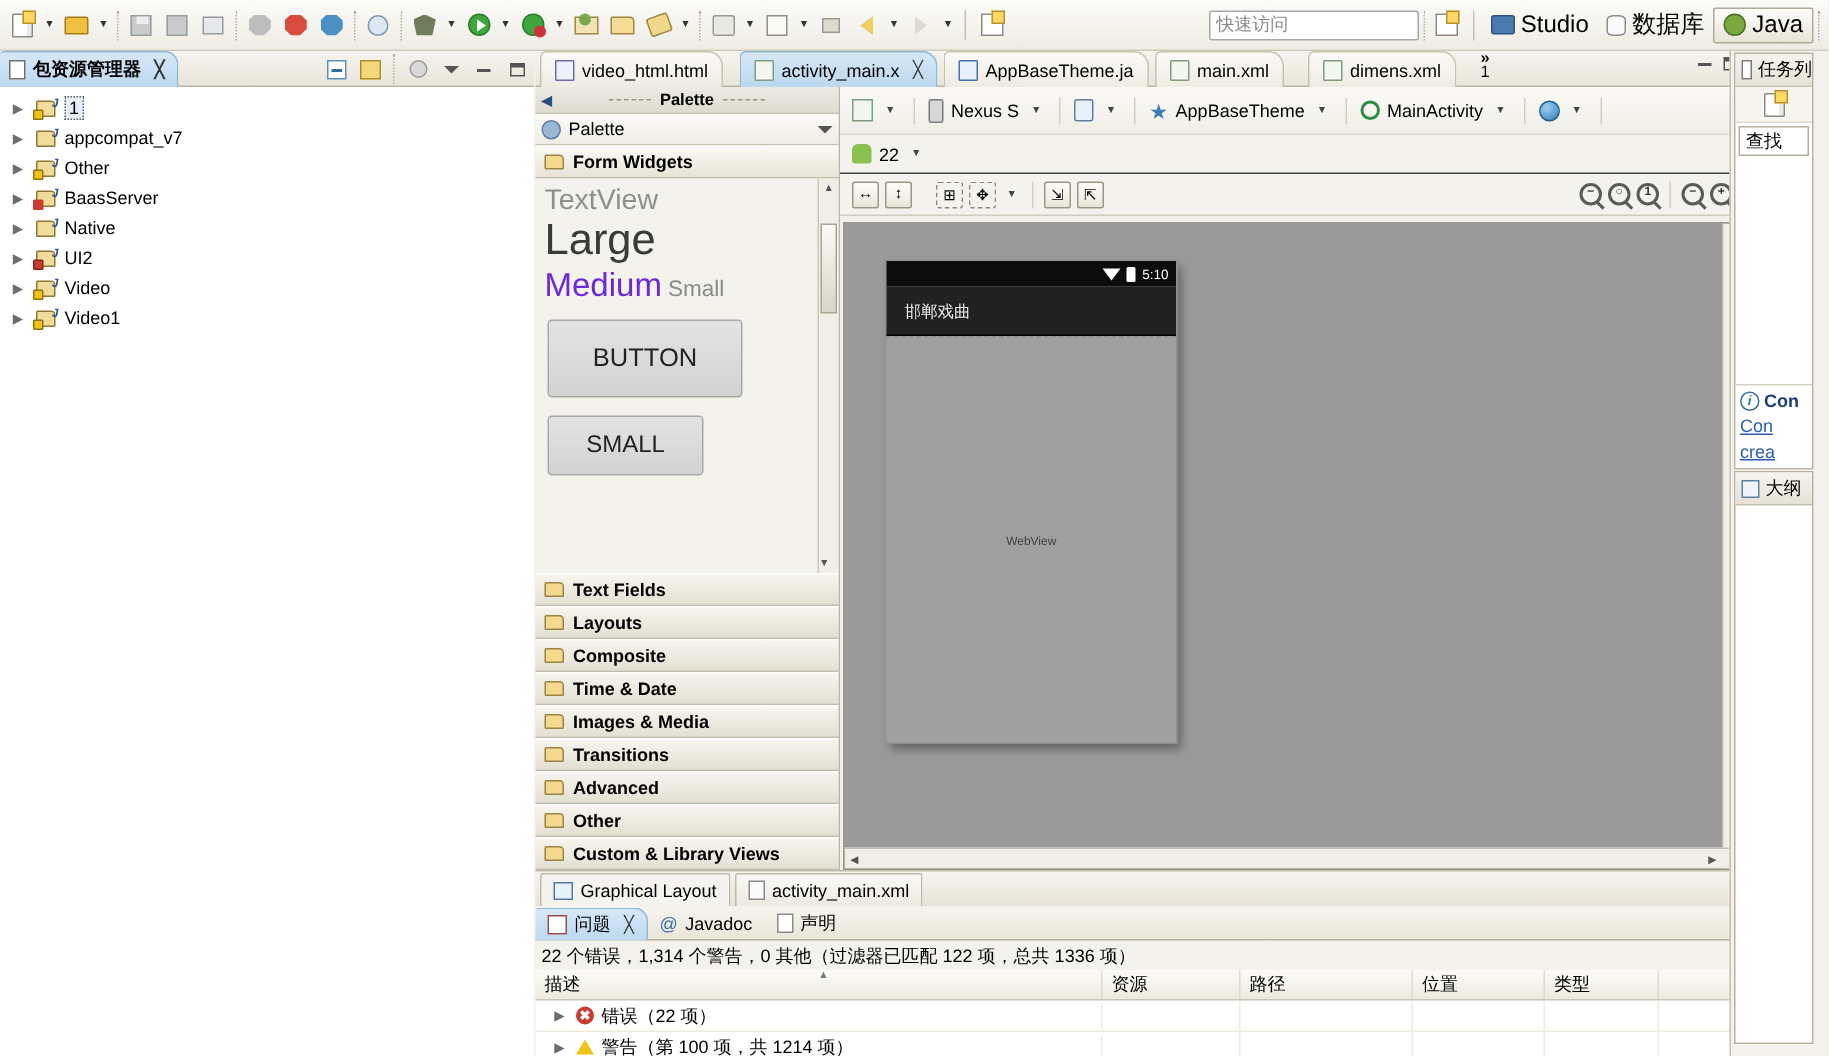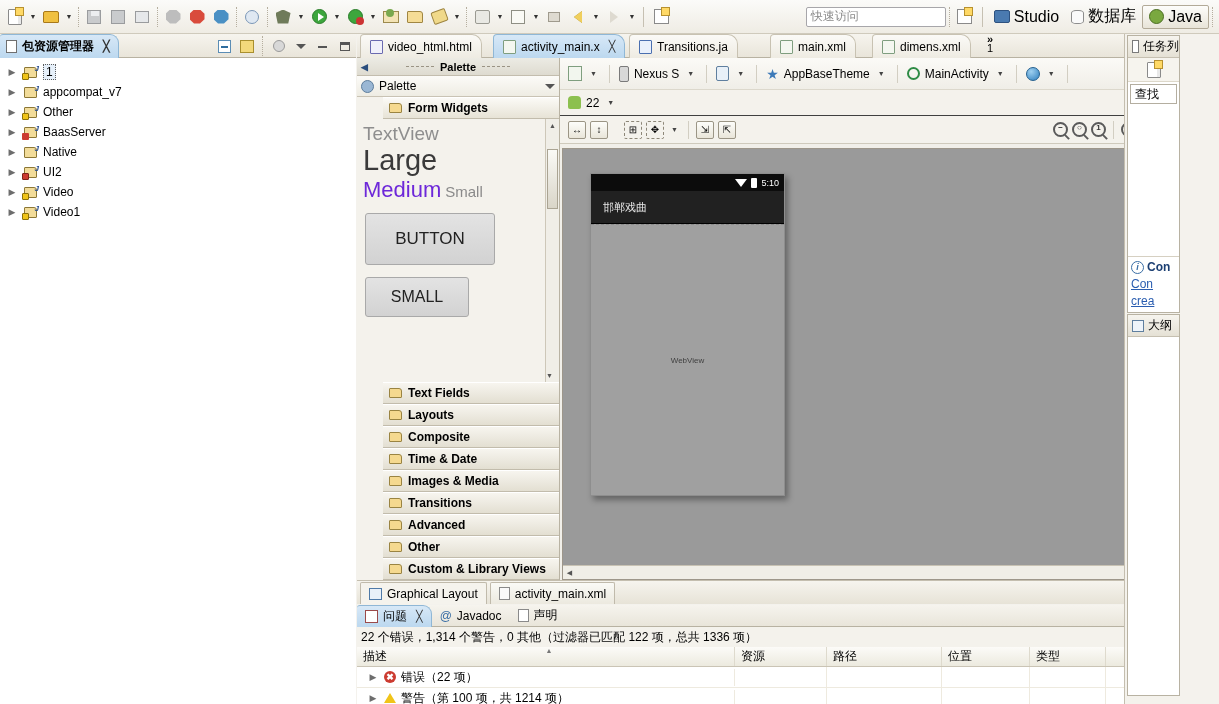--- a/index.html
+++ b/index.html
@@ -136,21 +136,21 @@
   .palette-bar {
     height:21px; display:flex; align-items:center; gap:5px; padding:0 4px;
     background:linear-gradient(#fcfbf8,#eeece3); border-bottom:1px solid #c9c3b4; font-size:12px;
   }
   .palette-bar .sp { flex:1; }
   .pal-globe { width:13px;height:13px;border-radius:50%;background:#9ab7d4;border:1px solid #5d7d9c; }
   .grp-hdr {
     height:22px; display:flex; align-items:center; gap:6px; padding-left:6px;
     font-size:12px; font-weight:bold;
     background:linear-gradient(#f7f5ef,#e3dfd2);
-    border-top:1px solid #fff; border-bottom:1px solid #c2bcac;margin-left:26px;
+    border-top:1px solid #fff; border-bottom:1px solid #c2bcac;
   }
   .grp-hdr .fold { width:13px;height:10px;background:#f5d98f;border:1px solid #9a8442;border-radius:1px 3px 1px 1px;flex:0 0 13px; }
   .grp-hdr.open { background:linear-gradient(#fbfaf6,#e7e3d6); }
   .pal-widgets { position:relative; flex:1 1 auto; overflow:hidden; background:#f4f2ec; }
   .pw-textview { font-size:19px; color:#8e8e8e; padding:4px 0 0 6px; }
   .pw-large { font-size:29px; color:#3a3a3a; padding:0 0 0 6px; line-height:1.05; }
   .pw-medrow { display:flex; align-items:baseline; gap:4px; padding:2px 0 0 6px; }
   .pw-medium { font-size:22px; color:#6d28d9; }
   .pw-small { font-size:15px; color:#8a8a8a; }
   .pw-button {
@@ -237,21 +237,21 @@
   .pr-head { display:flex; height:20px; background:linear-gradient(#fcfbf8,#eceadf); border-bottom:1px solid #cac4b5; }
   .pr-th { font-size:12px; display:flex; align-items:center; padding-left:6px; border-right:1px solid #dedacd; position:relative; }
   .pr-th .sortmark { position:absolute; left:50%; top:0px; font-size:7px; color:#777; }
   .pr-row { display:flex; height:21px; align-items:center; border-bottom:1px solid #eeeadf; font-size:12px; }
   .pr-c0 { width:378px; display:flex; align-items:center; gap:5px; padding-left:10px; border-right:1px solid #eeeadf; }
   .pr-c { border-right:1px solid #eeeadf; height:21px; }
   .err-dot { width:12px;height:12px;border-radius:50%;background:#cc3b30;color:#fff;font-size:9px;display:flex;align-items:center;justify-content:center;font-weight:bold; }
   .warn-dot { width:0;height:0;border-left:6px solid transparent;border-right:6px solid transparent;border-bottom:10px solid #f0c419; }
 
   
-  .rightbar { position:absolute; left:1124px; top:34px; width:56px; height:670px; background:#f4f2ec; border-left:1px solid #c4beaf; }
+  .rightbar { position:absolute; left:1153px; top:34px; width:56px; height:670px; background:#f4f2ec; border-left:1px solid #c4beaf; }
   .rb-panel { position:relative; background:#fff; border:1px solid #b8b2a2; margin:1px 0 0 2px; }
   .rb-tab { height:22px; display:flex; align-items:center; gap:4px; padding-left:4px; font-size:12px;
             background:linear-gradient(#f6f4ee,#e5e1d5); border-bottom:1px solid #c6c0b1; white-space:nowrap; }
   .i-tasks{ width:11px;height:13px;background:#fff;border:1px solid #7a7a7a; }
   .i-outline{ width:12px;height:12px;border:1px solid #5f7f9f;background:#eef4fa; }
   .rb-toolrow { height:24px; display:flex; align-items:center; justify-content:center; background:#f6f4ee; border-bottom:1px solid #ddd8ca; }
   .rb-filter { height:20px; margin:2px; border:1px solid #b4aea0; background:#fff; font-size:12px; display:flex; align-items:center; padding-left:4px; }
   .rb-con { border-top:1px solid #d6d0c2; padding:3px 0 4px 3px; background:#fff; }
   .rb-con-title { display:flex; align-items:center; gap:3px; font-size:12px; font-weight:bold; color:#1c3f73; white-space:nowrap; }
   .i-info{ width:13px;height:13px;border-radius:50%;border:1px solid #3a6ea5;color:#3a6ea5;font-size:9px;display:flex;align-items:center;justify-content:center;font-style:italic;flex:0 0 13px; }
@@ -475,21 +475,21 @@
         <span class="ed-tab-ico html"></span>
         <span>video_html.html</span>
       </div>
       <div class="ed-tab active" style="left:136px">
         <span class="ed-tab-ico"></span>
         <span>activity_main.x</span>
         <span class="tab-close">╳</span>
       </div>
       <div class="ed-tab" style="left:272px">
         <span class="ed-tab-ico java"></span>
-        <span>Transitions.ja</span>
+        <span>AppBaseTheme.ja</span>
       </div>
       <div class="ed-tab" style="left:413px">
         <span class="ed-tab-ico"></span>
         <span>main.xml</span>
       </div>
       <div class="ed-tab" style="left:515px">
         <span class="ed-tab-ico"></span>
         <span>dimens.xml</span>
       </div>
       <div style="position:absolute;left:630px;top:1px;display:flex;flex-direction:column;align-items:flex-start;line-height:9px">

